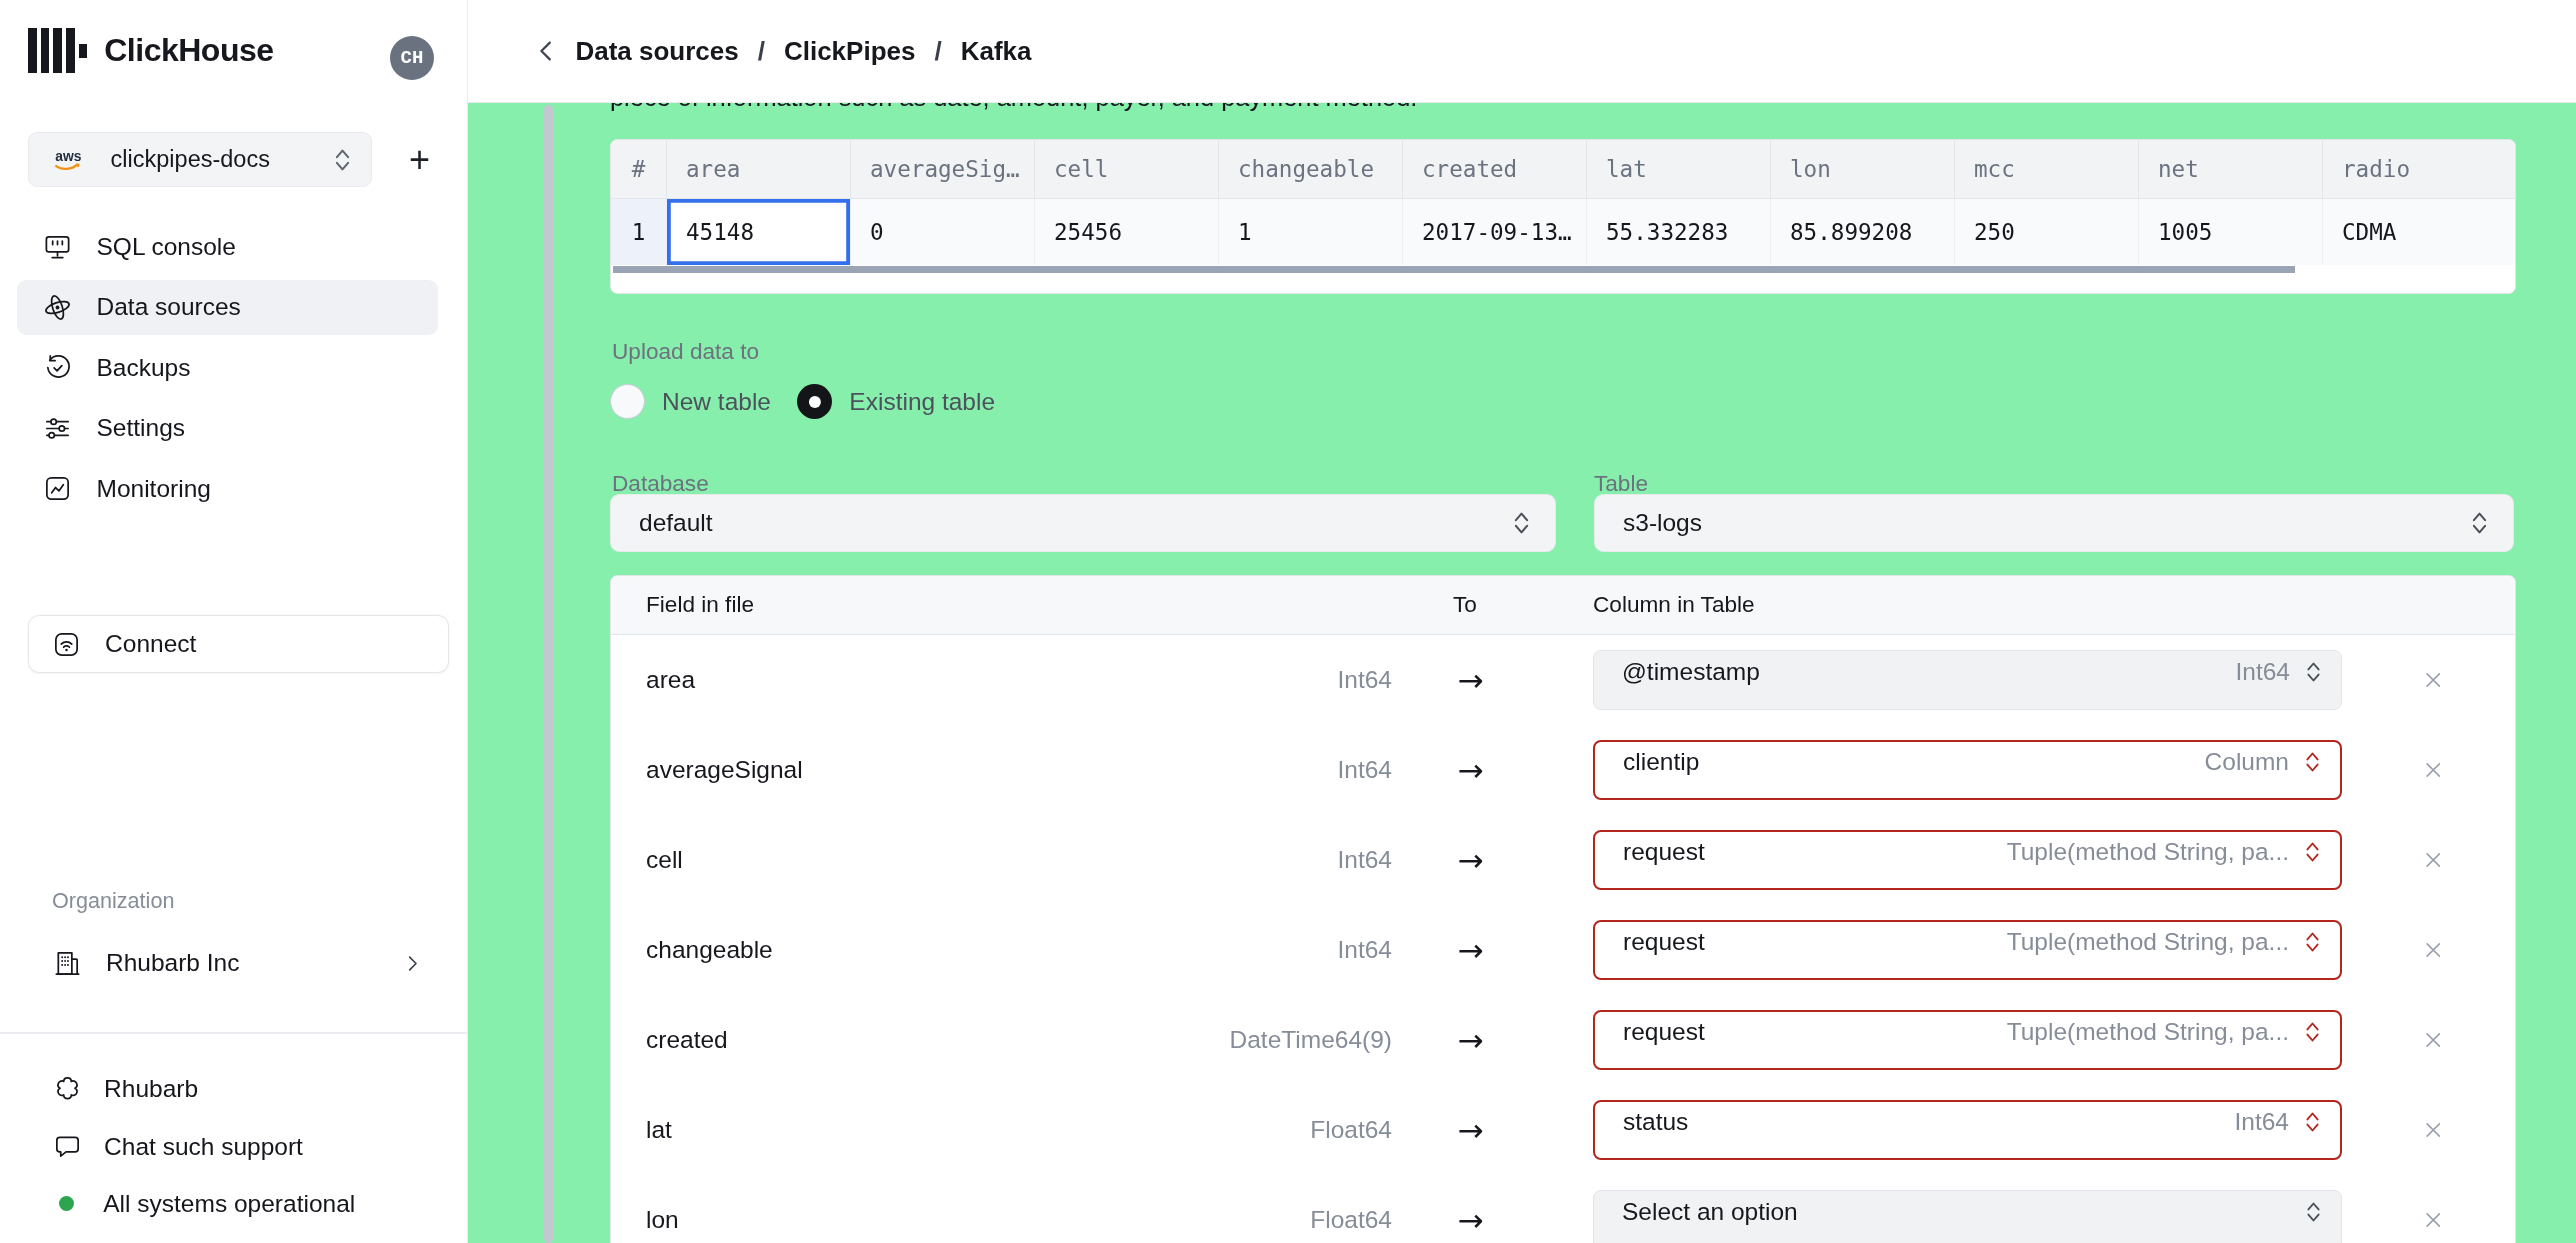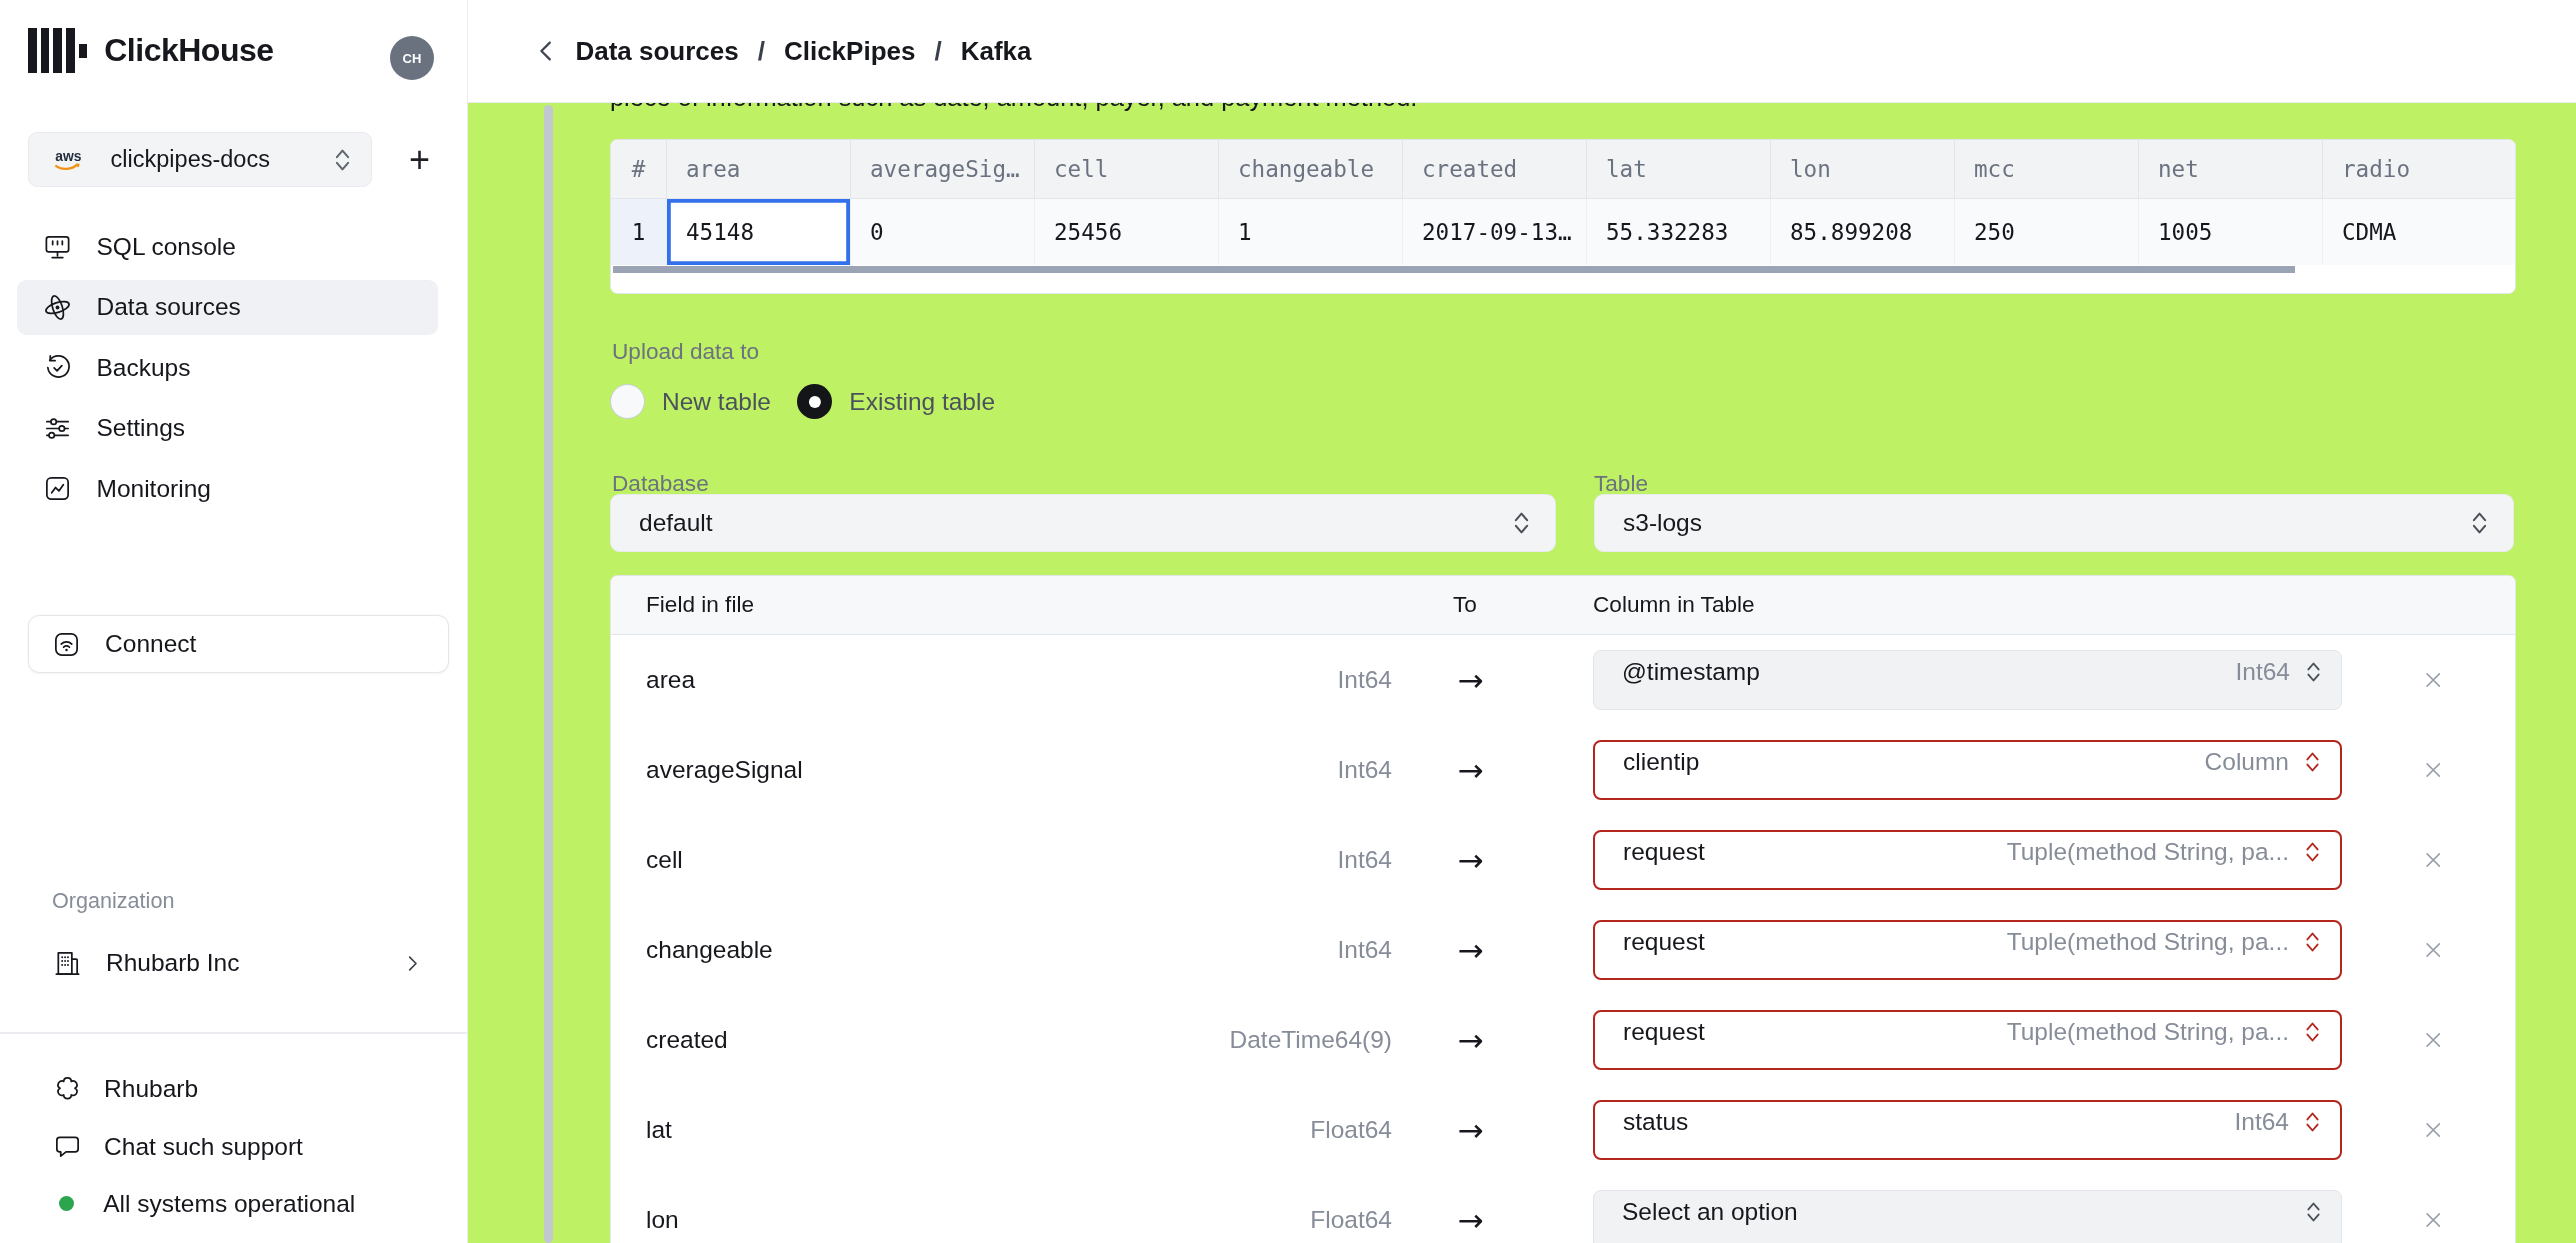--- a/index.html
+++ b/index.html
@@ -1,29 +1,29 @@
 <!DOCTYPE html>
 <html style="font-size:15px"><head>
 <meta charset="utf-8">
 <style>
   html,body{margin:0;padding:0;background:#fff;}
-  .app{position:relative;width:2576px;height:1244px;overflow:hidden;background:#bef264;
+  .app{position:relative;width:2576px;height:1244px;overflow:hidden;background:#86efac;
        font-family:"Liberation Sans", sans-serif;color:#16181d;}
 
   
   .sidebar{position:absolute;left:0;top:0;width:468px;height:1244px;background:#fff;
            border-right:1.9px solid #ededf0;box-sizing:border-box;}
   .logo{position:absolute;left:28px;top:28px;display:flex;align-items:center;gap:17px;}
   .logo-bars{display:flex;align-items:center;gap:4.2px;height:45px;}
   .logo-bars i{display:block;width:8.5px;height:45px;background:#16181d;}
   .logo-bars i.short{height:14px;}
   .logo-text{font-size:32px;font-weight:700;letter-spacing:-0.5px;color:#16181d;}
   .avatar{position:absolute;left:390px;top:36px;width:44px;height:44px;border-radius:50%;
-          background:#6a7280;color:#fff;font-size:13px;font-weight:700;display:flex;
-          align-items:center;justify-content:center;}
+          background:#6a7280;color:#fff;font-size:19px;font-weight:700;display:flex;
+          align-items:center;justify-content:center;font-family:Liberation Mono, monospace;}
   .workspace{position:absolute;left:28px;top:132px;width:344px;height:55px;border-radius:9.4px;
              background:#f3f4f6;border:0.9px solid #e8eaee;box-sizing:border-box;display:flex;
              align-items:center;padding:0 19px 0 22.6px;gap:19px;}
   .workspace .wname{font-size:23.5px;color:#16181d;flex:1;}
   .plusbtn{position:absolute;left:399px;top:139px;width:41px;height:41px;display:flex;
            align-items:center;justify-content:center;font-size:36px;font-weight:300;color:#1c1f24;}
   .nav{position:absolute;left:17px;top:219px;width:421px;}
   .nav-item{display:flex;align-items:center;height:55px;margin-bottom:5.6px;border-radius:9.4px;
             padding-left:26px;gap:24.5px;}
   .nav-item.active{background:#f0f1f4;}

